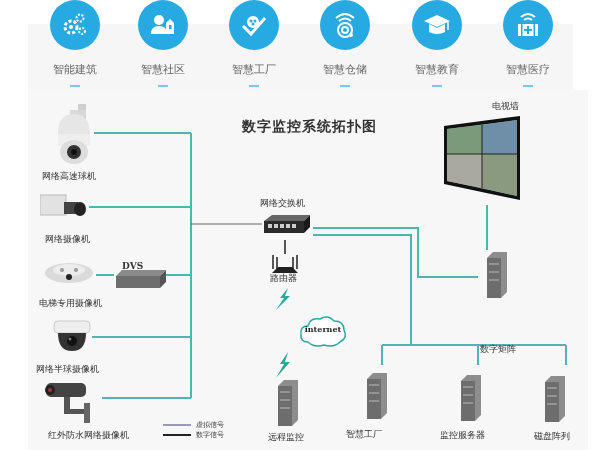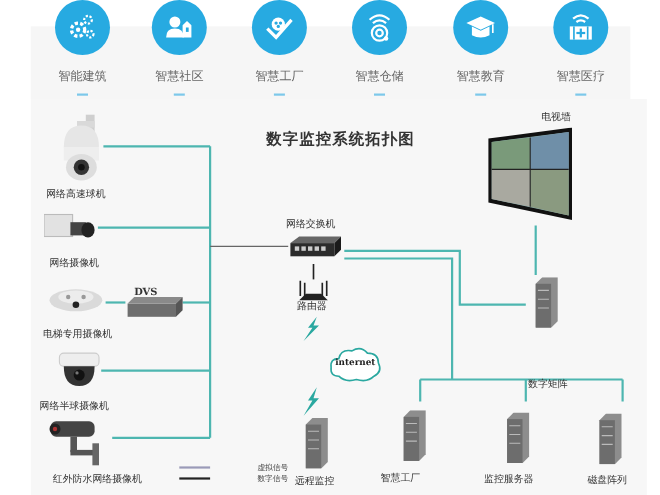--- a/index.html
+++ b/index.html
@@ -8,21 +8,21 @@
   .main { position:absolute; left:28px; top:90px; width:560px; height:360px; background:#f7f7f7; }
   .cat { position:absolute; top:0; width:70px; text-align:center; }
   .cat .circle { width:50px; height:50px; border-radius:50%; background:#27aae1; margin:0 auto; display:flex; align-items:center; justify-content:center; }
   .cat .label { margin-top:12px; font-size:11px; color:#666; }
   .cat .dash { width:10px; height:2px; background:#7cc8ea; margin:8px auto 0; }
   .title { position:absolute; left:242px; top:118px; font-family:"DejaVu Serif", serif; font-size:14px; font-weight:bold; color:#333; letter-spacing:1px; }
   .lbl { position:absolute; font-size:9px; color:#333; white-space:nowrap; }
   .dev { position:absolute; }
   .dvs-lbl { position:absolute; font-family:"DejaVu Serif", serif; font-size:9px; font-weight:bold; color:#333; }
   .legend-line { position:absolute; height:1px; }
-  .legend-text { position:absolute; font-size:7px; color:#444;margin-left:38px; }
+  .legend-text { position:absolute; font-size:7px; color:#444; }
   svg.wires { position:absolute; left:0; top:0; }
 </style>
 </head>
 <body>
 
 <div class="topband"></div>
 <div class="main"></div>
 
 <div class="cat" style="left:40px;">
   <div class="circle">

